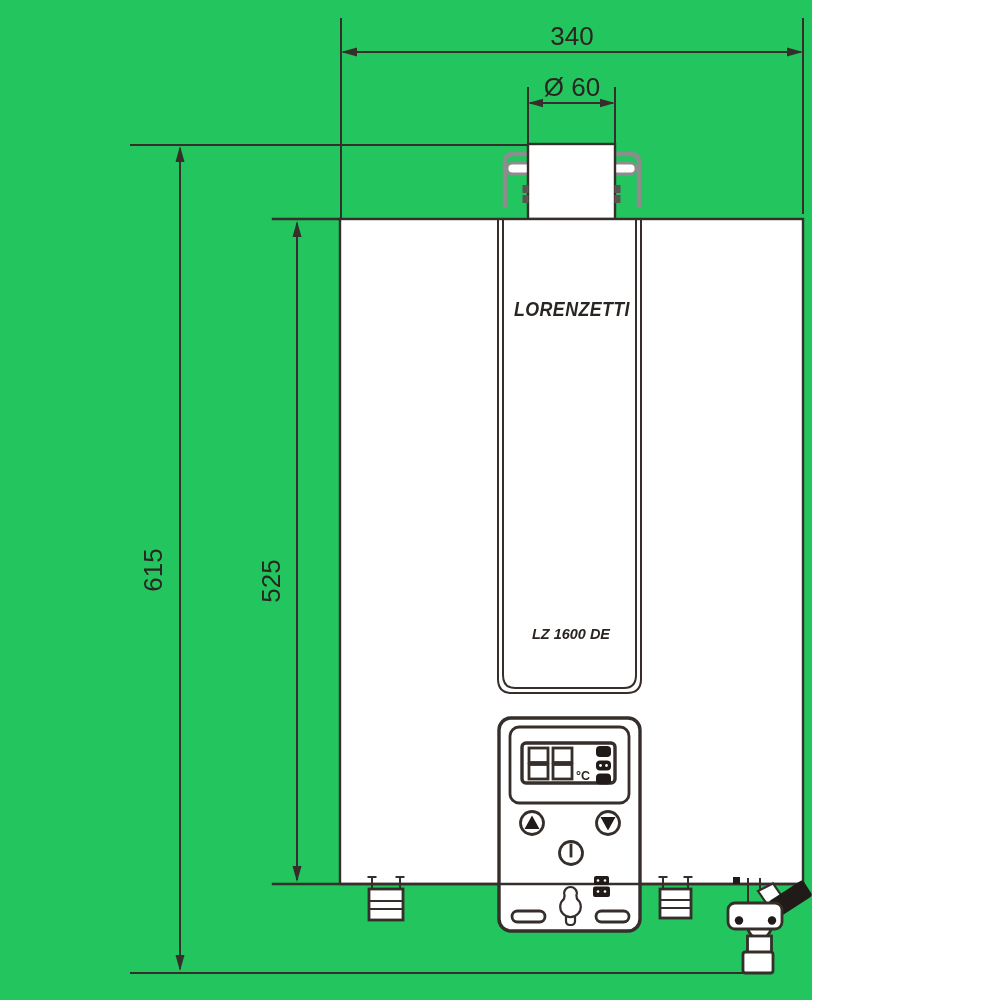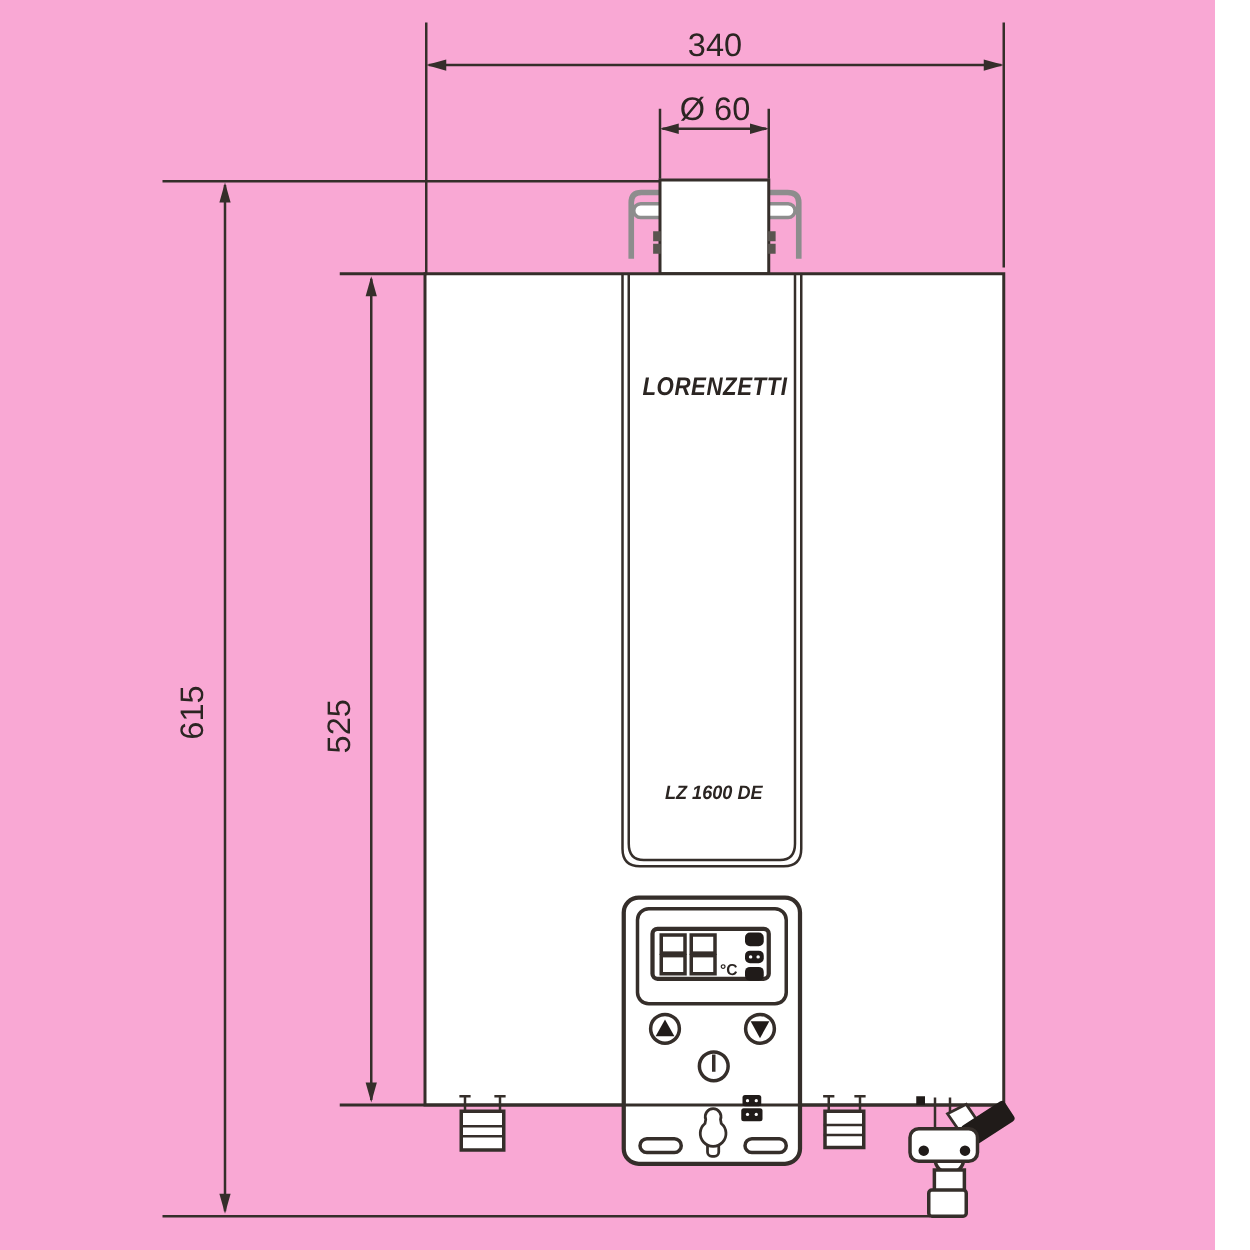--- a/index.html
+++ b/index.html
@@ -1,16 +1,16 @@
 <!DOCTYPE html>
 <html><head>
 <meta charset="utf-8">
 <style>
   html,body{margin:0;padding:0;background:#fff;}
-  #stage{position:relative;width:972px;height:1000px;background:#f9a8d4;overflow:hidden;}
+  #stage{position:relative;width:812px;height:1000px;background:#22c55e;overflow:hidden;}
   svg{display:block;}
   .ln{stroke:#352e2a;stroke-width:2.4;fill:none;stroke-linecap:square;}
   .dim{stroke:#352e2a;stroke-width:2;fill:none;stroke-linecap:square;}
   .thin{stroke-width:2;}
   .thick{stroke-width:3.4;}
   .med{stroke-width:2.8;}
   .wfill{fill:#ffffff;}
   .nofill{fill:none;}
   .arw{fill:#352e2a;stroke:none;}
   .blk{fill:#201b19;stroke:none;}

